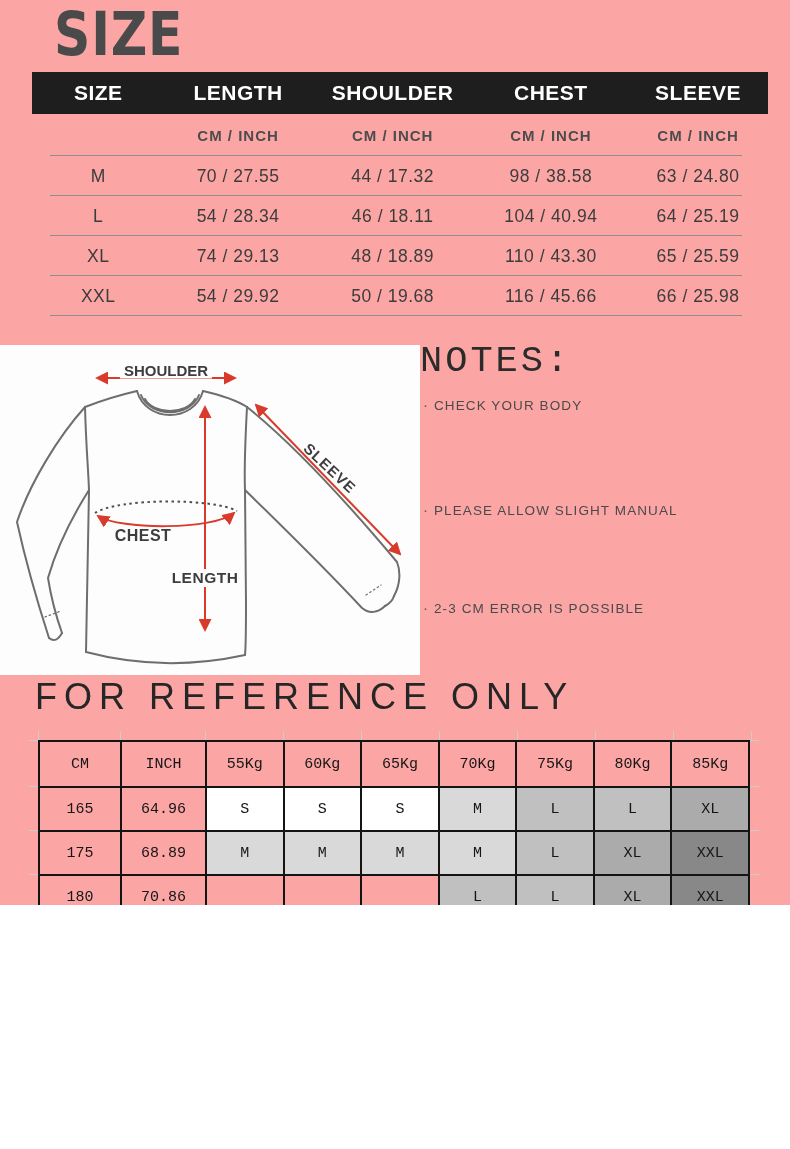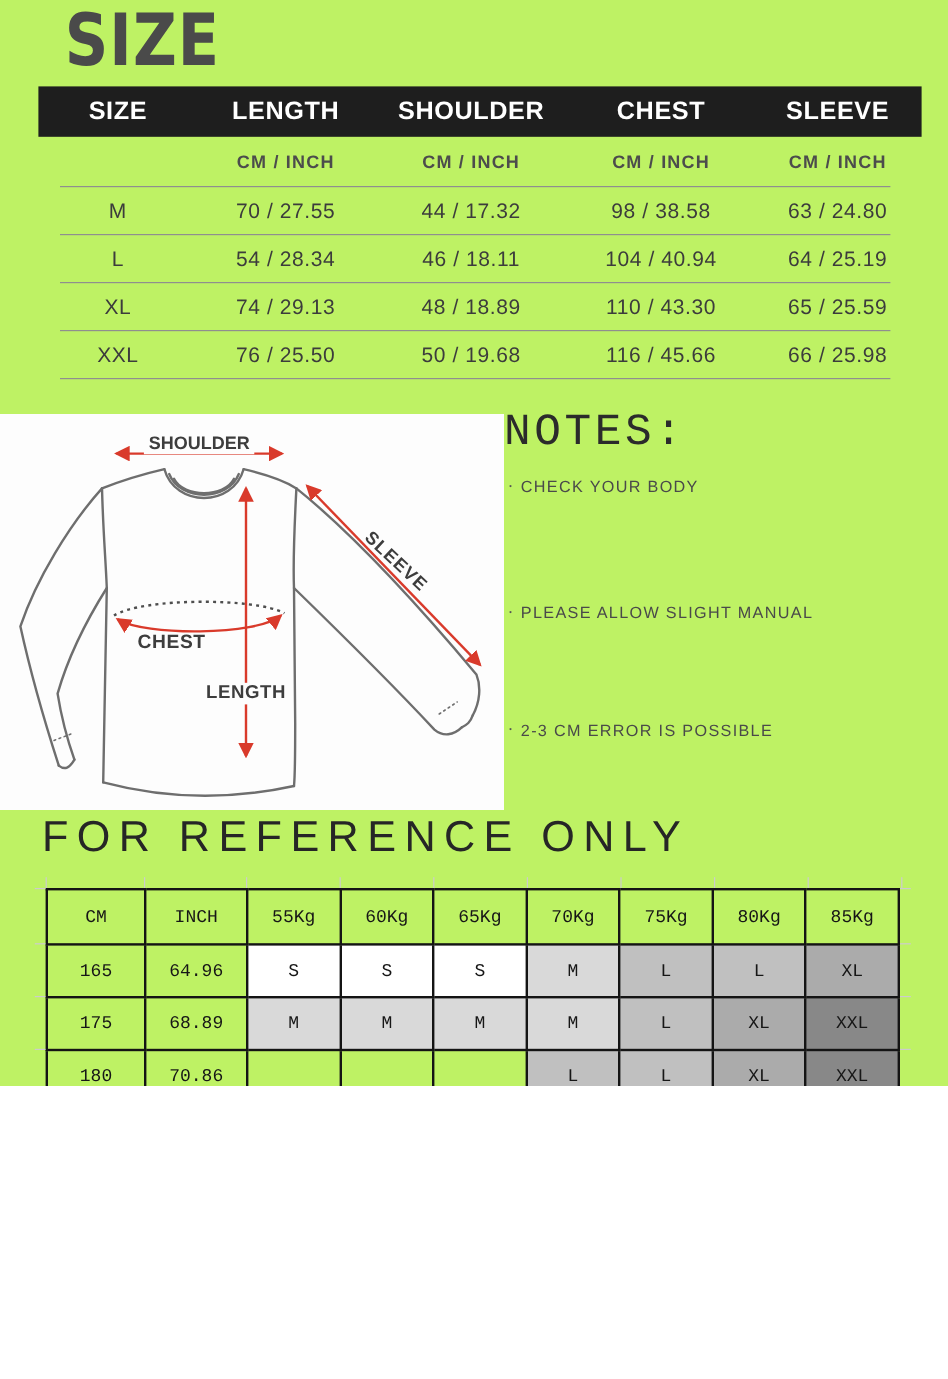--- a/index.html
+++ b/index.html
@@ -1,16 +1,16 @@
 <!DOCTYPE html>
 <html><head>
 <meta charset="utf-8">
 <style>
   html,body{margin:0;padding:0;background:#ffffff;}
-  .canvas{position:relative;width:790px;height:905px;background:#bef264;overflow:hidden;
+  .canvas{position:relative;width:790px;height:905px;background:#fca5a5;overflow:hidden;
           font-family:"Liberation Sans",sans-serif;color:#3c3c3c;}
 
   
   .page-title{position:absolute;left:54px;top:4px;font-family:"DejaVu Sans",sans-serif;
               font-weight:bold;font-size:60px;line-height:1;color:#4a4a4a;
               transform:scaleX(.84);transform-origin:left top;letter-spacing:1px;}
   .brand{position:absolute;right:54px;top:22px;font-family:"DejaVu Sans",sans-serif;
          font-size:34px;color:#3d3d3d;letter-spacing:0;}
 
   
@@ -94,21 +94,21 @@
         </div>
         <div class="st-row data-row st-line">
           <div class="cell c0">XL</div>
           <div class="cell c1">74 / 29.13</div>
           <div class="cell c2">48 / 18.89</div>
           <div class="cell c3">110 / 43.30</div>
           <div class="cell c4">65 / 25.59</div>
         </div>
         <div class="st-row data-row st-line">
           <div class="cell c0">XXL</div>
-          <div class="cell c1">76 / 25.50</div>
+          <div class="cell c1">54 / 29.92</div>
           <div class="cell c2">50 / 19.68</div>
           <div class="cell c3">116 / 45.66</div>
           <div class="cell c4">66 / 25.98</div>
         </div>
       </div>
   </div>
 
   <div class="diagram">
     <svg width="420" height="330" viewBox="0 0 420 330">
       <defs>

